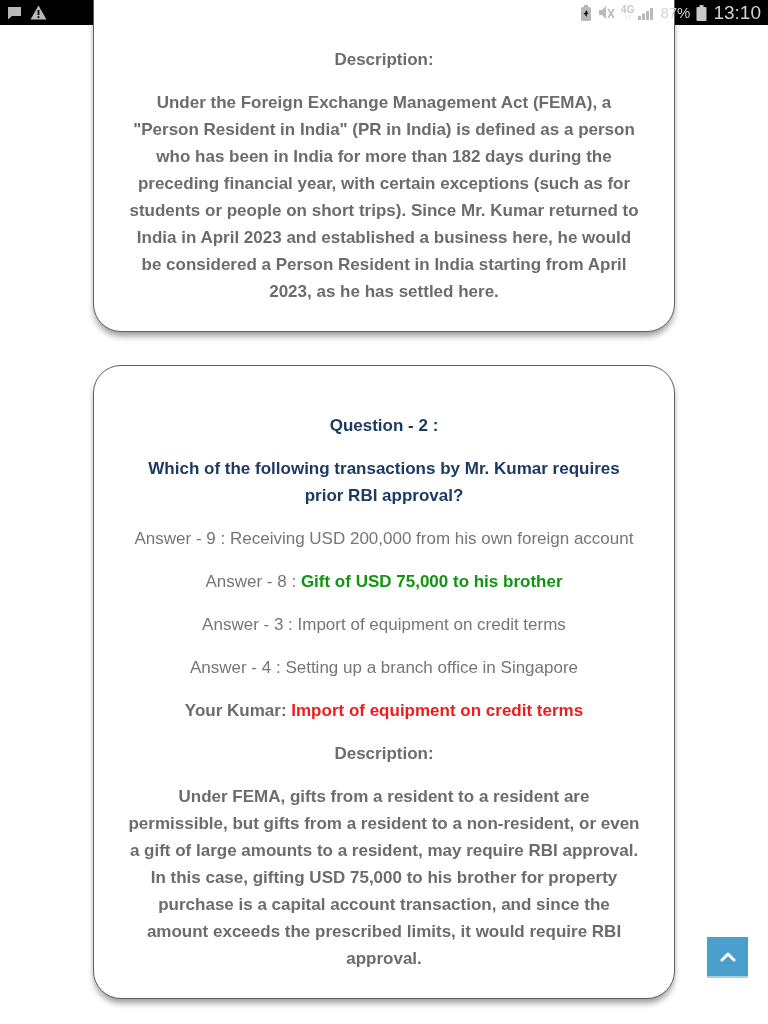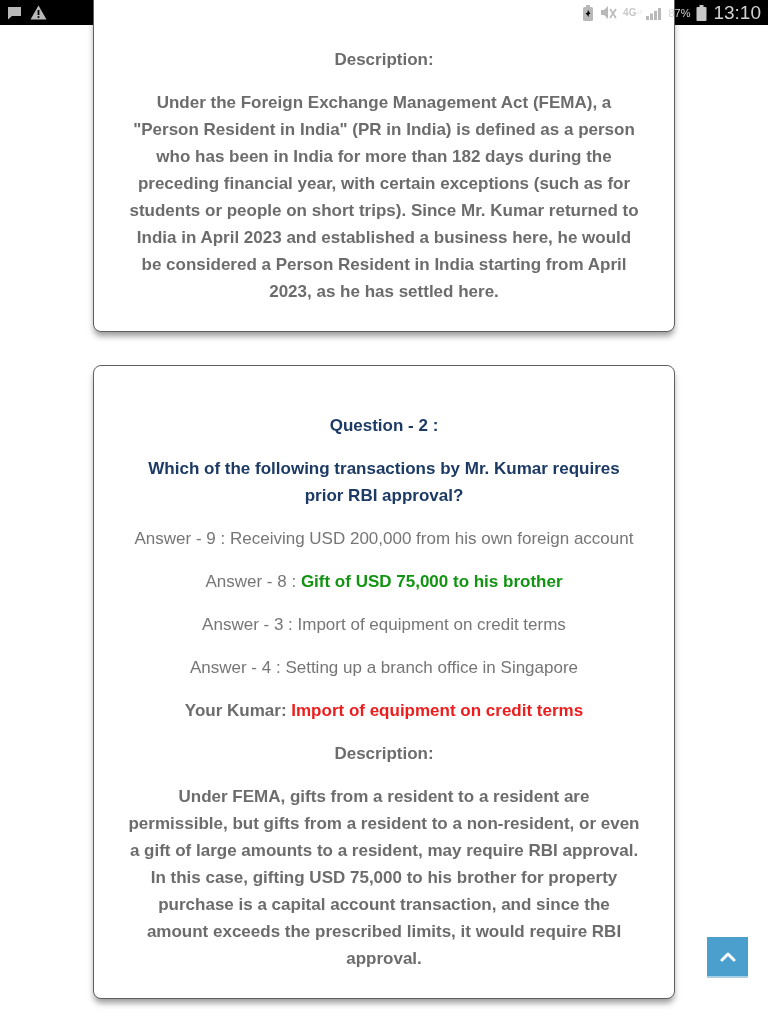--- a/index.html
+++ b/index.html
@@ -20,29 +20,29 @@
     font-family:"Liberation Sans", sans-serif;position:relative;
   }
   
   .status-bar{
     height:25px;background:var(--statusbar-bg);color:var(--statusbar-fg);
     display:flex;align-items:center;padding:0 7px;font-size:15px;
   }
   .sb-left{display:flex;align-items:center;gap:8px;}
   .sb-right{margin-left:auto;display:flex;align-items:center;gap:6px;}
   .sb-icon{display:inline-flex;align-items:center;justify-content:center;}
-  .sb-net{display:inline-flex;flex-direction:row;align-items:center;line-height:1;margin-right:-2px;}
+  .sb-net{display:inline-flex;flex-direction:column;align-items:center;line-height:1;margin-right:-2px;}
   .sb-net .net-label{font-size:10px;font-weight:bold;letter-spacing:0;}
   .sb-net .net-arrows{font-size:6px;letter-spacing:0;margin-top:-1px;}
-  .sb-text{font-size:11px;color:#d2d2d2;}
+  .sb-text{font-size:15px;color:#d2d2d2;}
   .sb-time{font-size:19px;color:#d2d2d2;}
   
   .content{padding:0 93px;}
   .card{
-    background:#ffffff;border:1px solid var(--border-gray);border-radius:8px;
+    background:#ffffff;border:1px solid var(--border-gray);border-radius:28px;
     box-shadow:0 5px 6px -1px rgba(0,0,0,0.40);
     padding:30px 33px 26px 33px;text-align:center;margin-bottom:33px;
   }
   .card-cut{margin-top:-116px;padding-top:120px;border-top-left-radius:0;border-top-right-radius:0;}
   .card-bottom{margin-bottom:0;min-height:220px;border-bottom-left-radius:0;border-bottom-right-radius:0;}
   .card p{margin:16px 0 11px;font-size:17px;line-height:27px;}
   .card p:last-child{margin-bottom:0;}
   .q-title{color:var(--navy);font-weight:bold;}
   .q-text{color:var(--navy);font-weight:bold;}
   .label-bold{color:var(--gray);font-weight:bold;}

